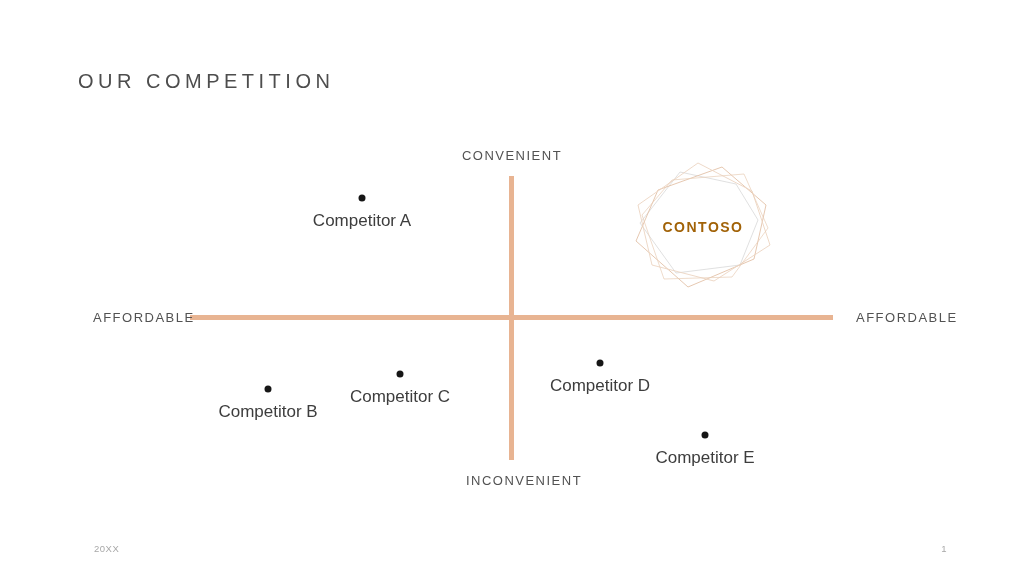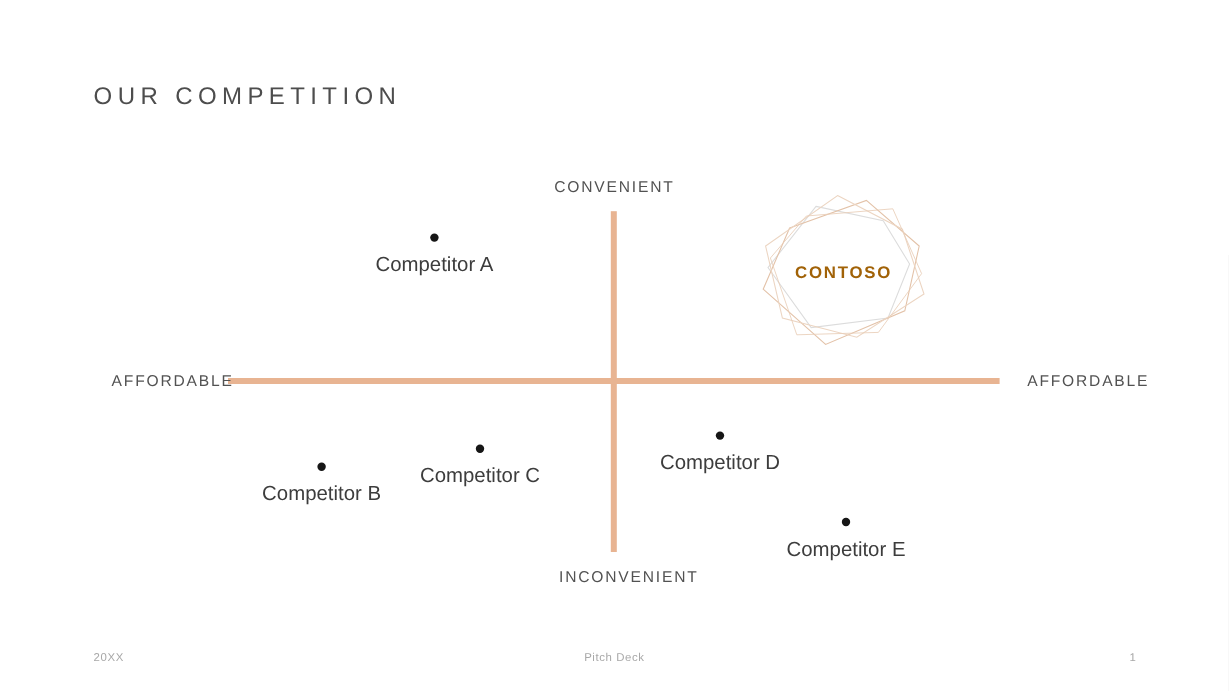--- a/index.html
+++ b/index.html
@@ -73,21 +73,21 @@
   }
   
   .footer-text {
     position: absolute;
     top: 543px;
     font-size: 9.5px;
     letter-spacing: 0.5px;
     color: #a8a8a8;
     white-space: nowrap;
   }
-  .footer-left   { left: 78px; }
+  .footer-left   { left: 94px; }
   .footer-center { left: 0; width: 1024px; text-align: center; }
   .footer-right  { right: 77px; }
 </style>
 </head>
 <body>
 
 <div class="slide">
 
   <div class="title">OUR COMPETITION</div>
 
@@ -124,16 +124,15 @@
     <svg width="172" height="134" viewBox="0 0 172 134">
       <polygon points="63,12 119,24 141,60 123,105 59,113 23,63" fill="none" stroke="#dcdcdc" stroke-width="0.9"></polygon>
       <polygon points="41,30 105,7 149,45 137,99 71,127 19,81" fill="none" stroke="#e3c2a8" stroke-width="0.9"></polygon>
       <polygon points="81,3 135,31 153,85 97,121 35,105 21,45" fill="none" stroke="#ecd5c2" stroke-width="0.9"></polygon>
       <polygon points="55,20 127,14 151,68 115,117 47,119 25,55" fill="none" stroke="#e8cdb6" stroke-width="0.7"></polygon>
     </svg>
     <span class="brand-label">CONTOSO</span>
   </div>
 
   <div class="footer-text footer-left">20XX</div>
-  <div class="footer-text footer-center">Pitch Deck</div>
   <div class="footer-text footer-right">1</div>
 
 </div>
 
 </body></html>

